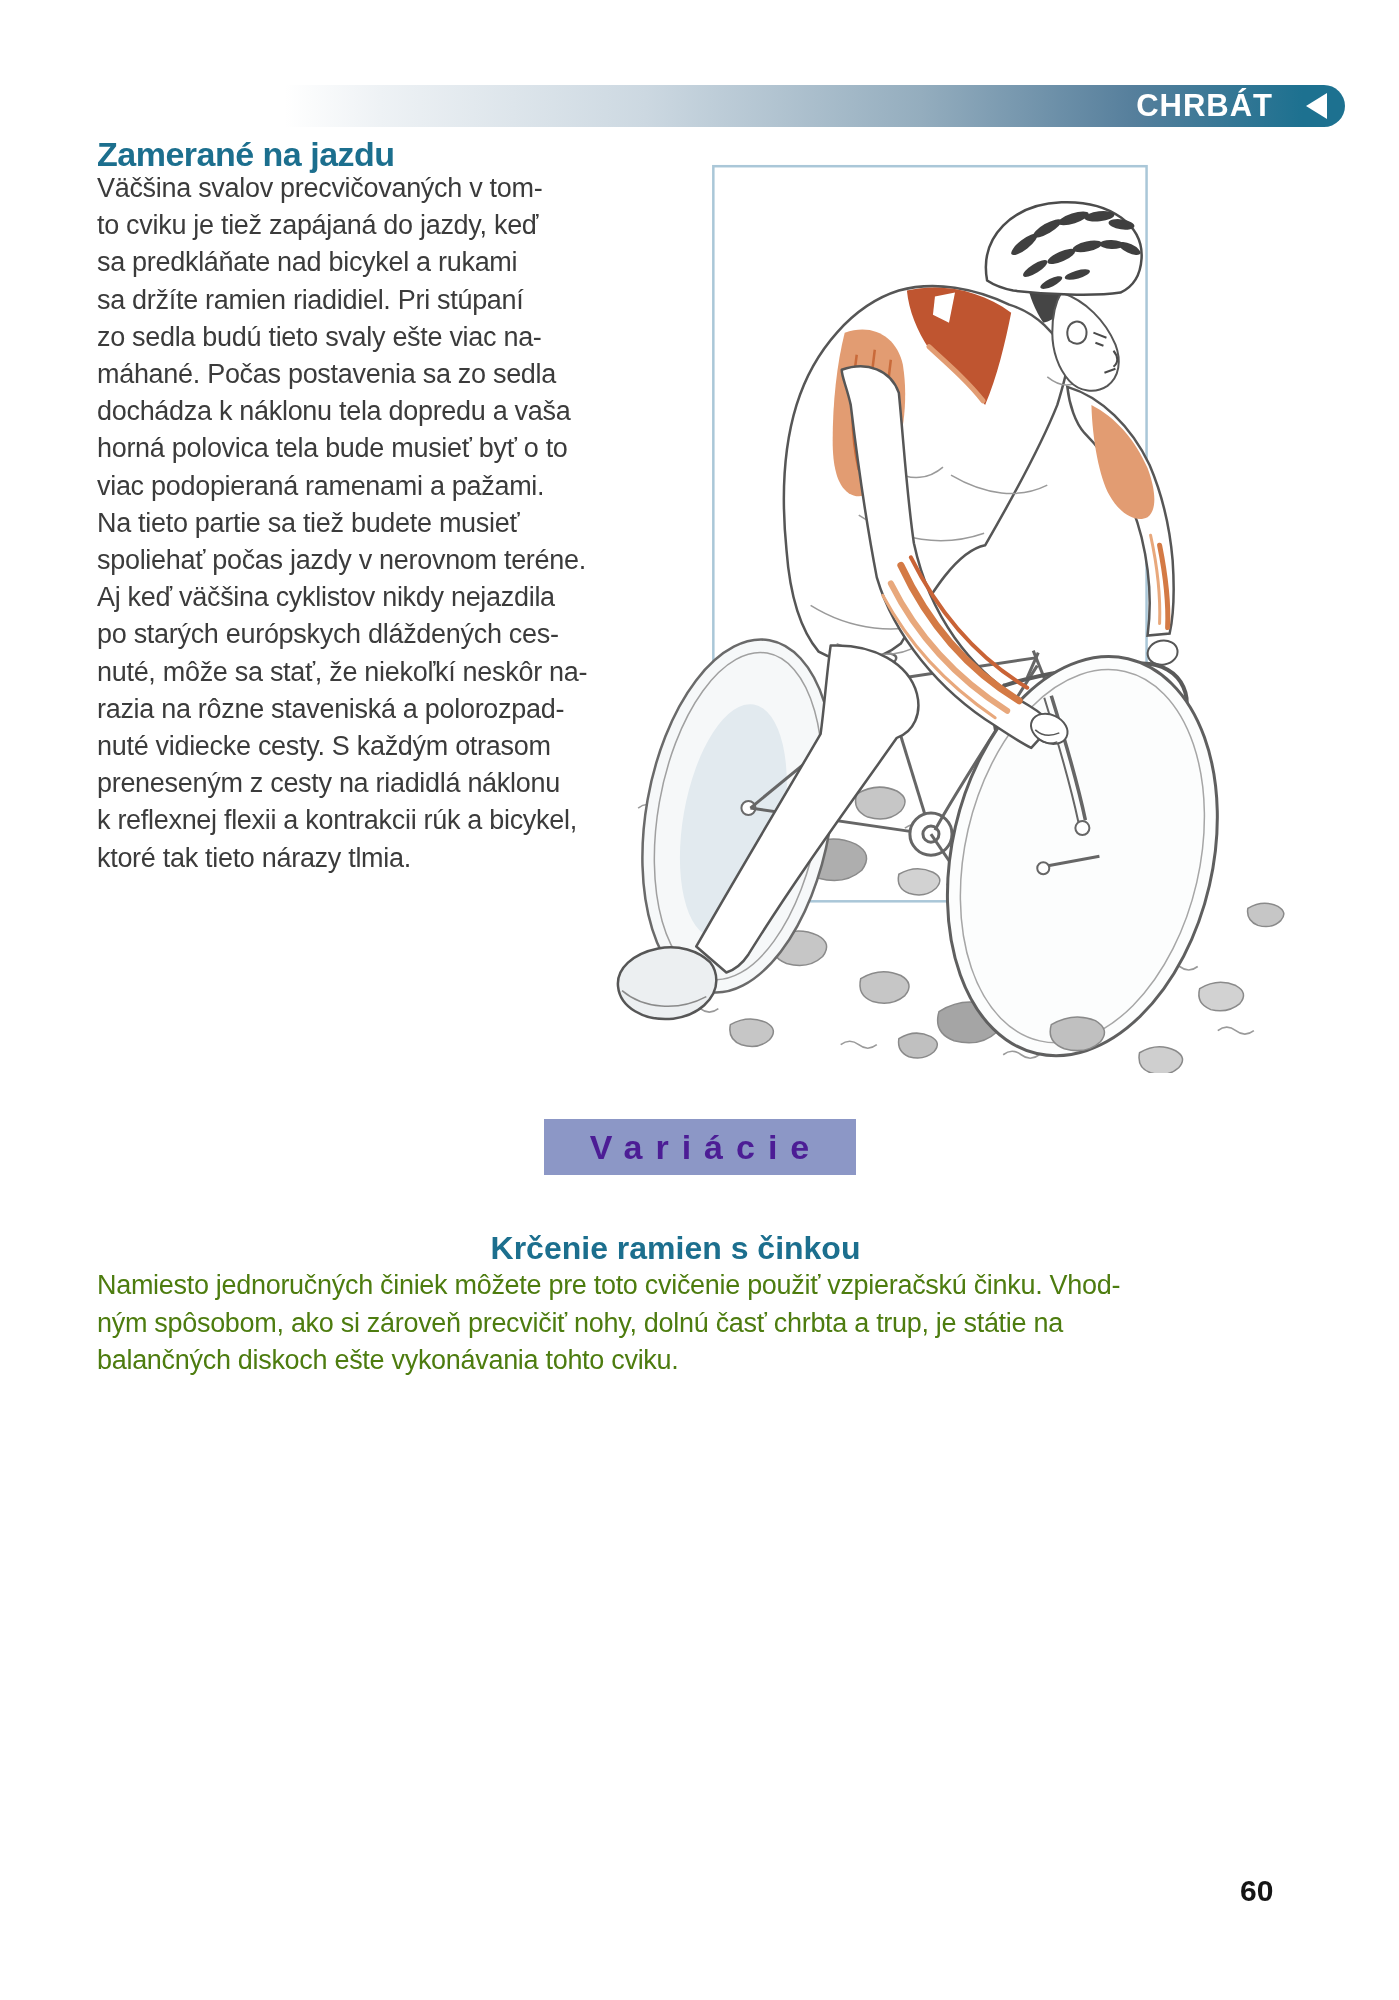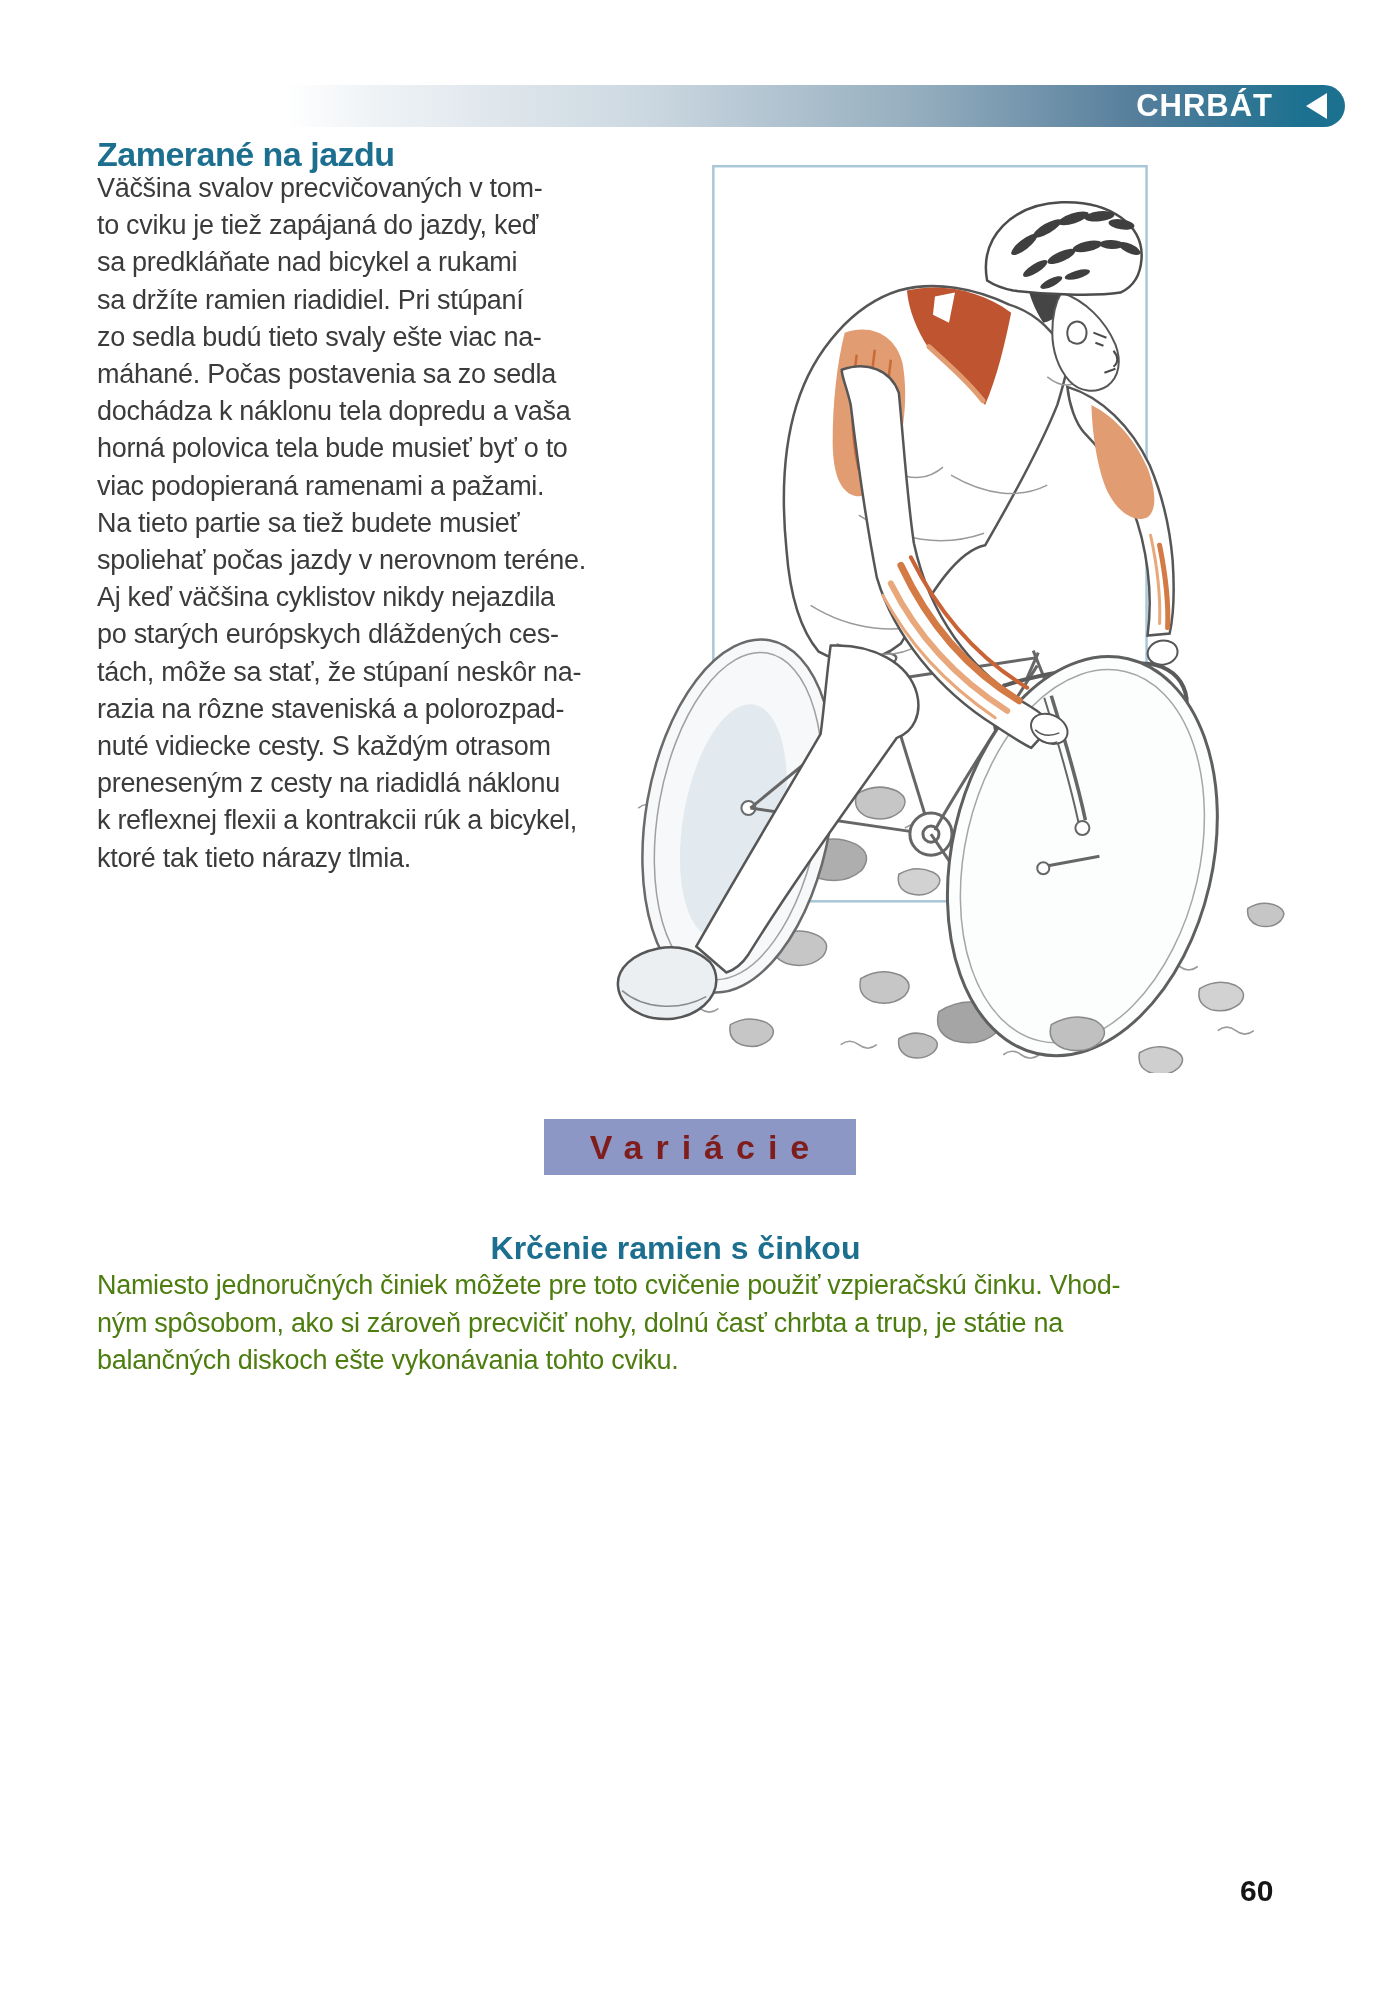--- a/index.html
+++ b/index.html
@@ -32,21 +32,21 @@
   .intro{
     position:absolute;left:97px;top:170px;width:470px;
     font-size:27px;line-height:37.2px;letter-spacing:-0.3px;color:#3b3b3b;
   }
   .intro-line{white-space:nowrap;}
   .illustration{
     position:absolute;left:598px;top:163px;width:702px;height:910px;
   }
   .banner{
     position:absolute;left:50%;transform:translateX(-50%);top:1119px;
-    width:312px;height:56px;background:#8c97c6;color:#7f1d1d;
+    width:312px;height:56px;background:#8c97c6;color:#4c1d95;
     font-size:34px;font-weight:bold;text-align:center;line-height:56px;
     letter-spacing:13px;padding-left:13px;box-sizing:border-box;
   }
   .variation-title{
     position:absolute;left:0;top:1203px;width:1351px;text-align:center;
     font-size:32px;font-weight:bold;color:#1c6f8e;
   }
   .variation-text{
     position:absolute;left:97px;top:1267px;width:1235px;
     font-size:27px;line-height:37.5px;letter-spacing:-0.3px;color:#4d7c0f;
@@ -73,21 +73,21 @@
   <div class="intro-line">sa držíte ramien riadidiel. Pri stúpaní</div>
   <div class="intro-line">zo sedla budú tieto svaly ešte viac na-</div>
   <div class="intro-line">máhané. Počas postavenia sa zo sedla</div>
   <div class="intro-line">dochádza k náklonu tela dopredu a vaša</div>
   <div class="intro-line">horná polovica tela bude musieť byť o to</div>
   <div class="intro-line">viac podopieraná ramenami a pažami.</div>
   <div class="intro-line">Na tieto partie sa tiež budete musieť</div>
   <div class="intro-line">spoliehať počas jazdy v nerovnom teréne.</div>
   <div class="intro-line">Aj keď väčšina cyklistov nikdy nejazdila</div>
   <div class="intro-line">po starých európskych dláždených ces-</div>
-  <div class="intro-line">tách, môže sa stať, že stúpaní neskôr na-</div>
+  <div class="intro-line">nuté, môže sa stať, že niekoľkí neskôr na-</div>
   <div class="intro-line">razia na rôzne staveniská a polorozpad-</div>
   <div class="intro-line">nuté vidiecke cesty. S každým otrasom</div>
   <div class="intro-line">preneseným z cesty na riadidlá náklonu</div>
   <div class="intro-line">k reflexnej flexii a kontrakcii rúk a bicykel,</div>
   <div class="intro-line">ktoré tak tieto nárazy tlmia.</div>
 </div>
 
 <div class="illustration">
 <svg width="702" height="910" viewBox="0 0 700 905">
 

